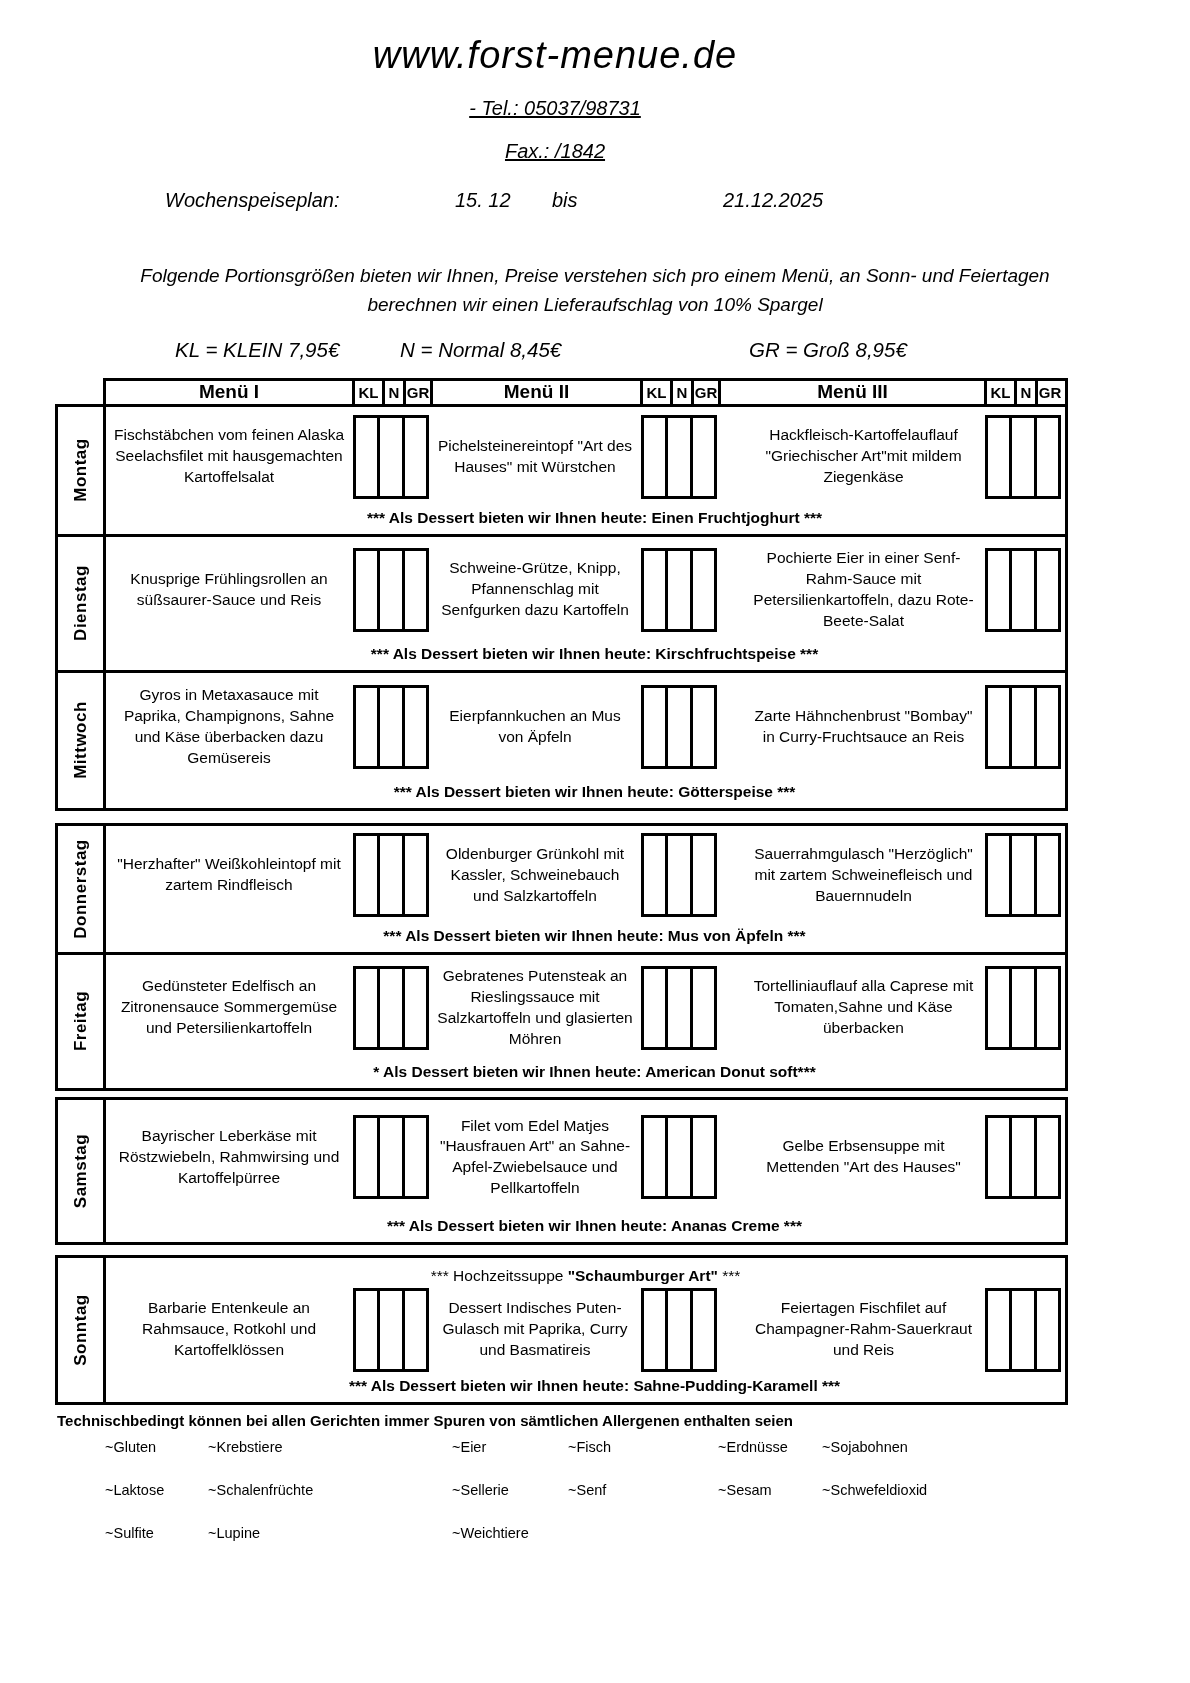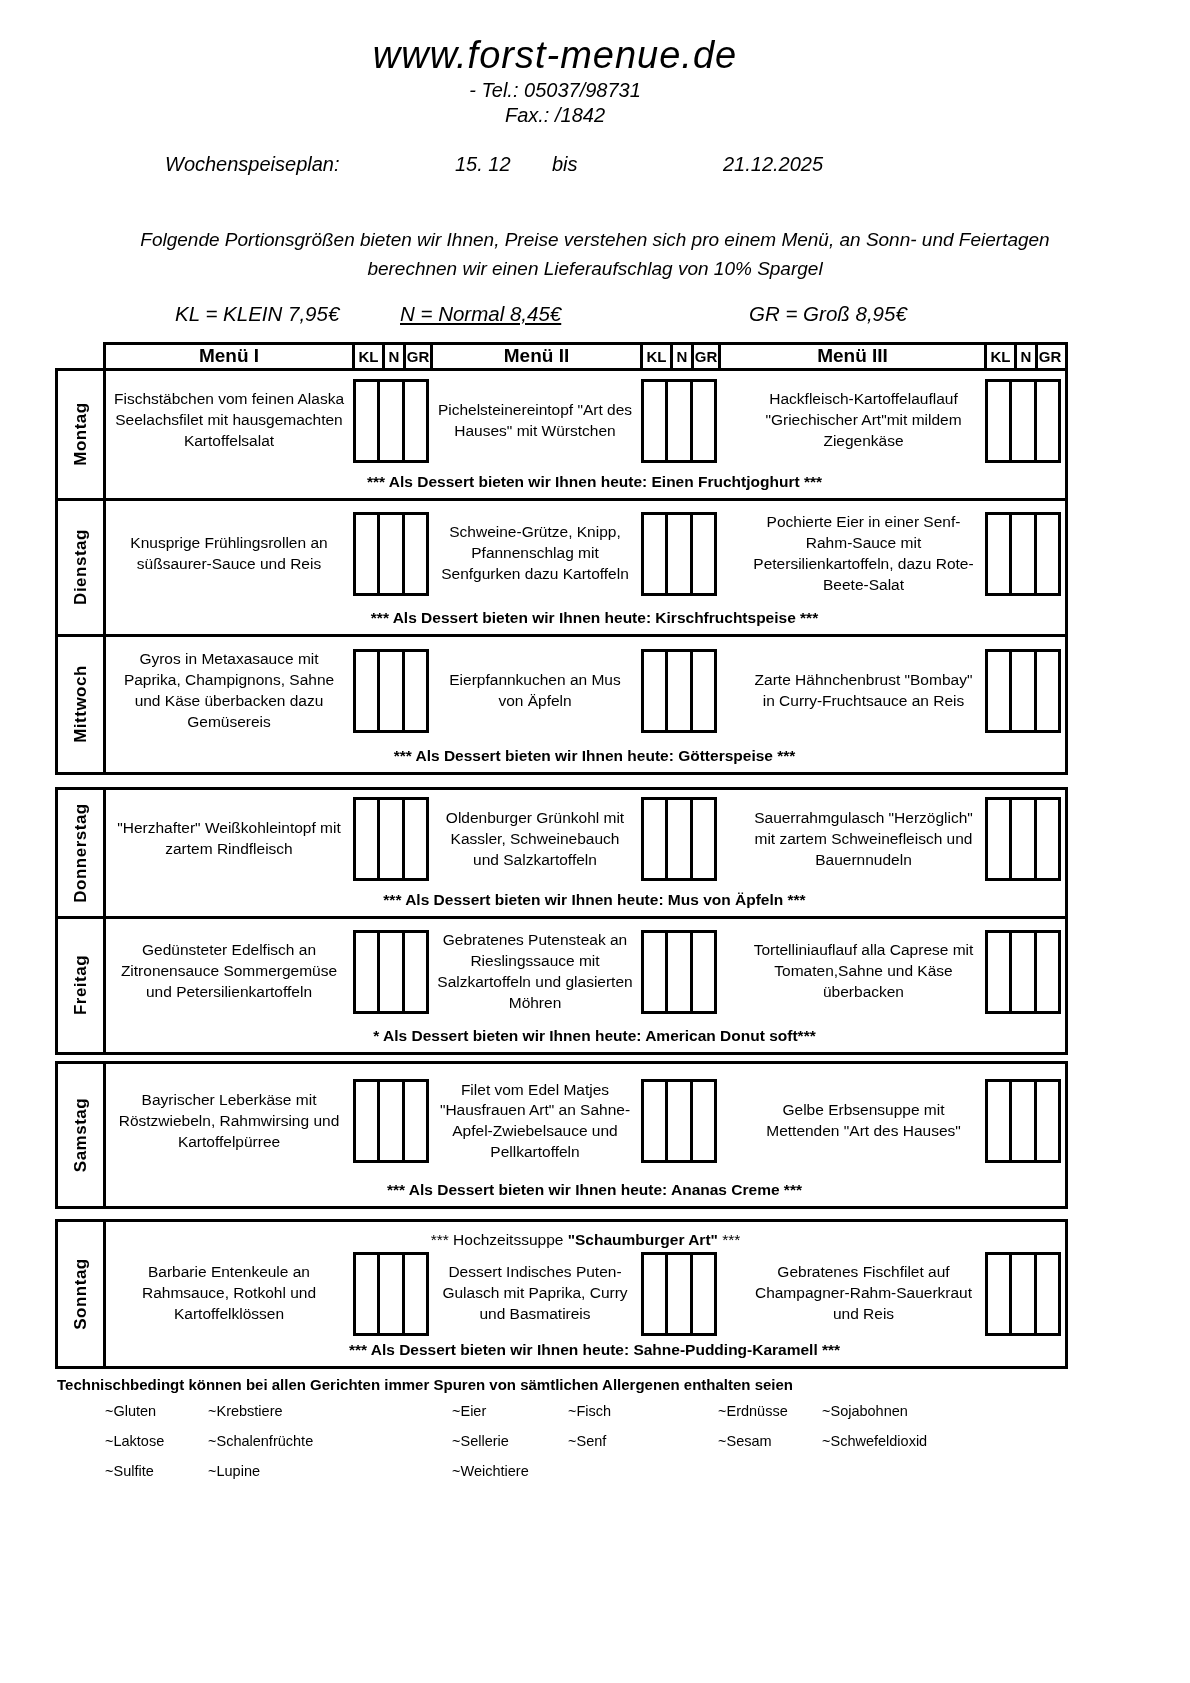--- a/index.html
+++ b/index.html
@@ -7,35 +7,35 @@
   body {
     width:1190px; height:1683px;
     background:#ffffff; color:#000;
     font-family:"Liberation Sans", sans-serif;
     overflow:hidden;
   }
   .page { position:relative; width:1190px; height:1683px; padding-top:34px; }
 
   
   .site-title { text-align:center; font-style:italic; font-size:38px; letter-spacing:1px; width:1110px; }
-  .contact { text-align:center; font-style:italic; font-size:20px; margin-top:2px; width:1110px; }
+  .contact { text-align:center; font-style:italic; font-size:20px; margin-top:20px; width:1110px;text-decoration:underline; }
   .plan-line { position:relative; height:28px; margin-top:26px; font-style:italic; font-size:20px; }
   .plan-line span { position:absolute; white-space:nowrap; }
   .pl-label { left:165px; }
   .pl-from  { left:455px; }
   .pl-bis   { left:552px; }
   .pl-to    { left:723px; }
   .portion-note {
     width:980px; margin:44px auto 16px auto; text-align:center;
     font-style:italic; font-size:19px; line-height:1.55;
   }
   .price-line { position:relative; height:30px; margin-top:18px; font-style:italic; font-size:20.5px; }
   .price-line span { position:absolute; white-space:nowrap; }
   .pr-kl { left:175px; }
-  .pr-n  { left:400px;text-decoration:underline; }
+  .pr-n  { left:400px; }
   .pr-gr { left:749px; }
 
   
   .menu-table { margin-left:55px; width:926px; margin-top:10px;border-radius:6px; }
   .thead {
     margin-left:48px; width:965px; height:29px;
     border:3px solid #000; display:flex; align-items:stretch;
   }
   .th { display:flex; align-items:center; justify-content:center; font-weight:bold; border-left:3px solid #000; }
   .th:first-child { border-left:none; }
@@ -68,21 +68,21 @@
   .checks { width:76px; height:84px; border:3px solid #000; display:flex; }
   .check { flex:1; border-left:3px solid #000; }
   .check:first-child { border-left:none; }
   .dessert { text-align:center; font-weight:bold; font-size:15.5px; padding:2px 0 7px 18px; }
 
   
   .allergen-note { margin:7px 0 0 57px; font-weight:bold; font-size:15px; }
   .allergen-grid {
     display:grid;
     grid-template-columns:103px 244px 116px 150px 104px auto;
-    margin:10px 0 0 105px; row-gap:14px; font-size:14.5px;
+    margin:10px 0 0 105px; row-gap:27px; font-size:14.5px;
   }
 </style>
 </head>
 <body>
 
 <div class="page">
 
   <div class="site-title">www.forst-menue.de</div>
   <div class="contact">- Tel.: 05037/98731</div>
   <div class="contact">Fax.: /1842</div>
@@ -344,21 +344,21 @@
           </div>
         </div>
         <div class="menu-text m2">Dessert Indisches Puten-Gulasch mit Paprika, Curry und Basmatireis</div>
         <div class="checks-wrap">
           <div class="checks">
             <div class="check"></div>
             <div class="check"></div>
             <div class="check"></div>
           </div>
         </div>
-        <div class="menu-text m3">Gebratenes Fischfilet auf Champagner-Rahm-Sauerkraut und Reis</div>
+        <div class="menu-text m3">Feiertagen Fischfilet auf Champagner-Rahm-Sauerkraut und Reis</div>
         <div class="checks-wrap">
           <div class="checks">
             <div class="check"></div>
             <div class="check"></div>
             <div class="check"></div>
           </div>
         </div>
       </div>
       <div class="dessert">*** Als Dessert bieten wir Ihnen heute: Sahne-Pudding-Karamell ***</div>
     </div>

